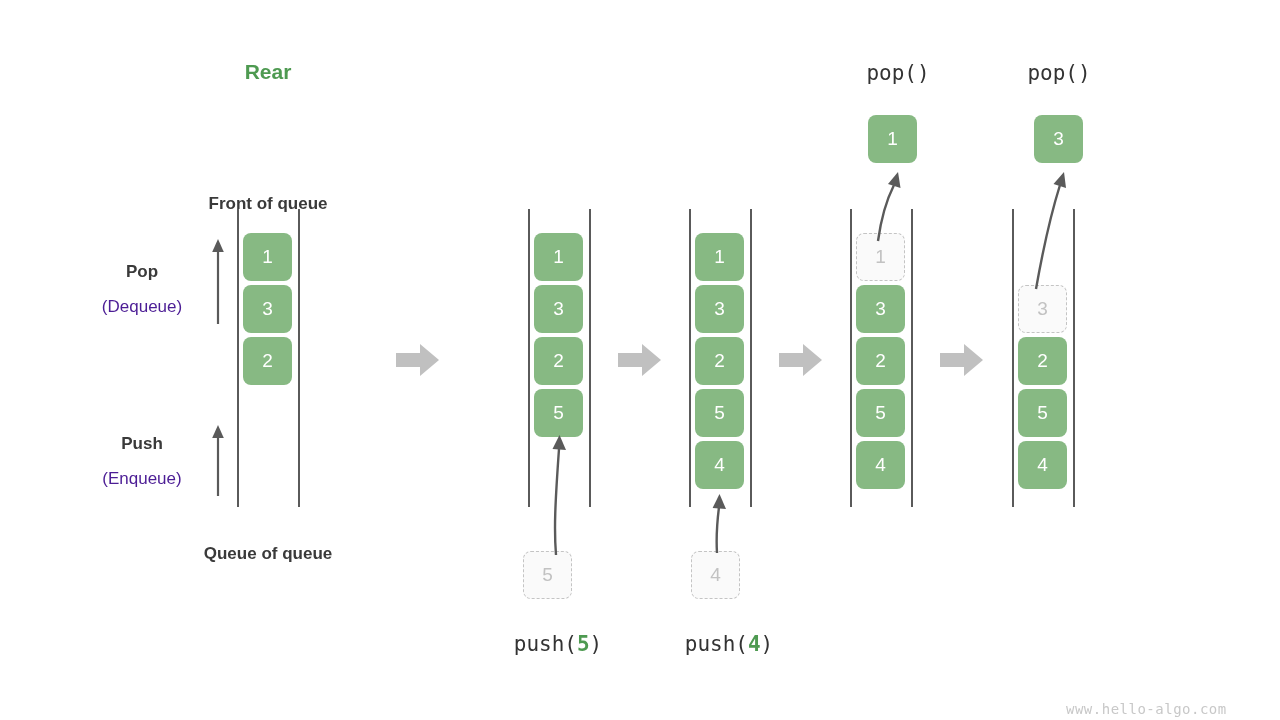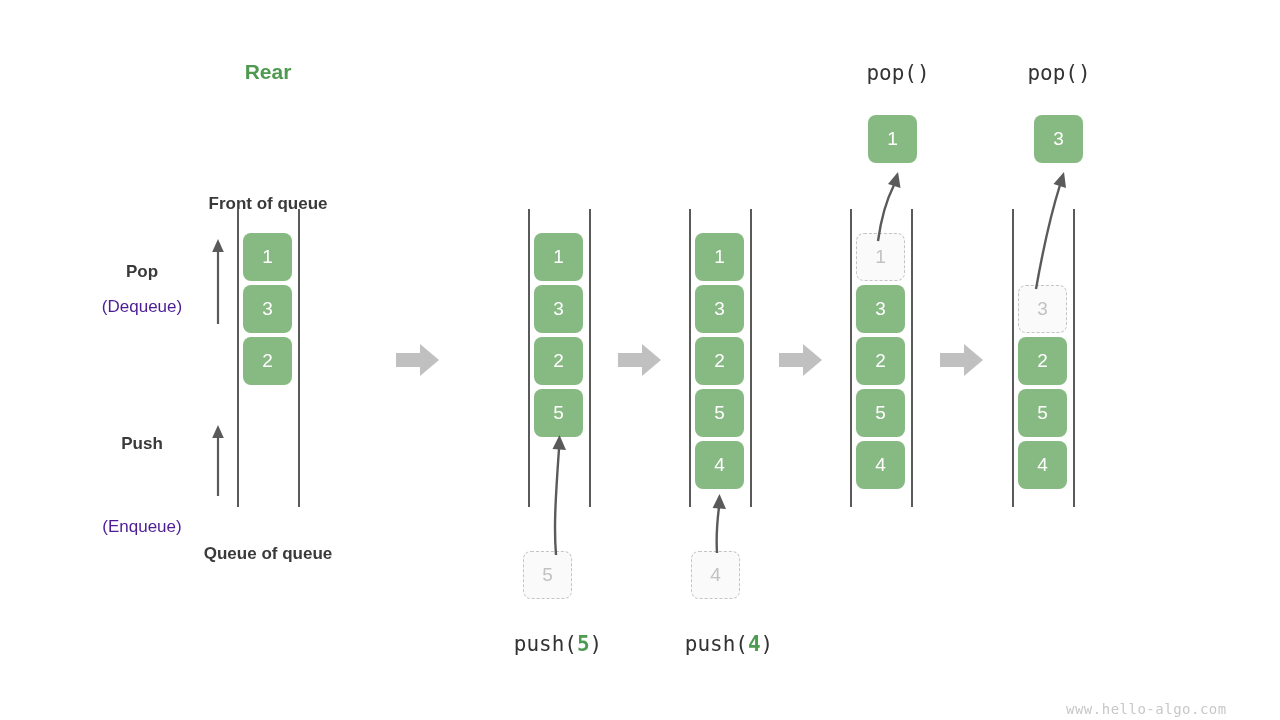--- a/index.html
+++ b/index.html
@@ -105,21 +105,21 @@
 <div id="canvas">
 
   <div class="title-green" style="left:268px; top:60px;">Rear</div>
 
   <div class="label-bold" style="left:268px; top:161px;margin-top:33px;">Front of queue</div>
 
   <div class="label-bold" style="left:142px; top:262px;">Pop</div>
   <div class="label-plain" style="left:142px; top:297px;">(Dequeue)</div>
 
   <div class="label-bold" style="left:142px; top:434px;">Push</div>
-  <div class="label-plain" style="left:142px; top:469px;margin-top:48px;">(Enqueue)</div>
+  <div class="label-plain" style="left:142px; top:469px;">(Enqueue)</div>
 
   <div class="label-bold" style="left:268px; top:544px;">Queue of queue</div>
 
   <svg style="position:absolute; left:205px; top:238px;" width="26" height="86">
     <line x1="13" y1="86" x2="13" y2="12" stroke="#5a5a5a" stroke-width="2.2"></line>
     <polygon points="13,1 7.2,14 18.8,14" fill="#5a5a5a"></polygon>
   </svg>
 
   <svg style="position:absolute; left:205px; top:424px;" width="26" height="72">
     <line x1="13" y1="72" x2="13" y2="12" stroke="#5a5a5a" stroke-width="2.2"></line>

